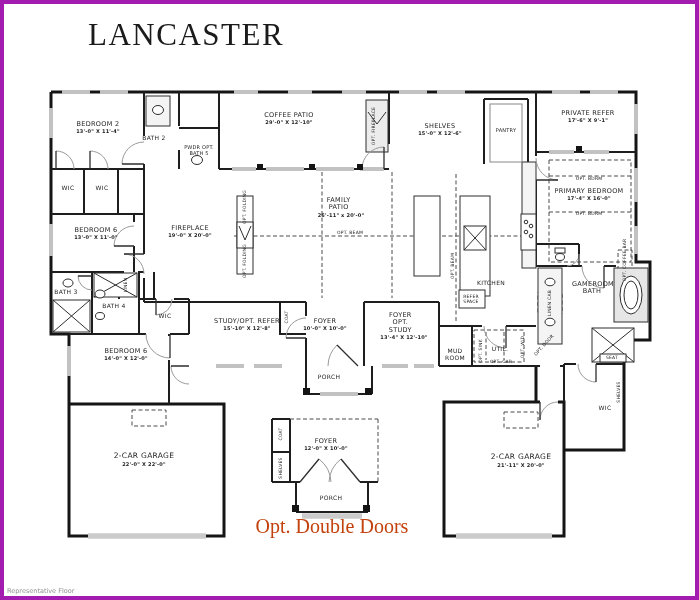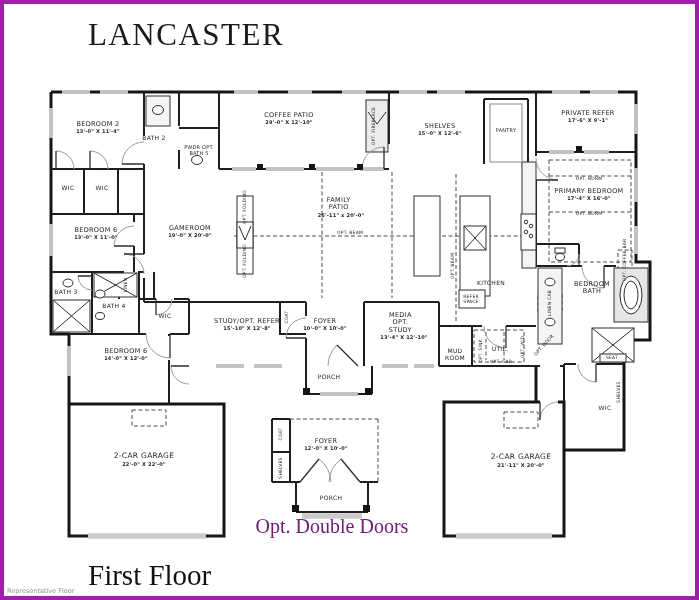--- a/index.html
+++ b/index.html
@@ -3,21 +3,21 @@
 <meta charset="utf-8">
 <style>
   html,body{margin:0;padding:0;background:#fff}
   .canvas{position:relative;width:699px;height:600px;background:#fff;border:4px solid #a21caf;
           box-sizing:border-box;overflow:hidden;font-family:"DejaVu Sans",sans-serif;color:#1d1d1d}
   .title{position:absolute;left:84px;top:13px;font-family:"Liberation Serif",serif;
          font-size:31px;letter-spacing:1.5px;color:#1b1b1b;white-space:nowrap}
   .floor{position:absolute;left:84px;top:555px;font-family:"Liberation Serif",serif;
          font-size:29px;color:#111;white-space:nowrap}
   .caption{position:absolute;left:328px;top:522px;transform:translate(-50%,-50%);
-           font-family:"Liberation Serif",serif;font-size:20px;color:#701a75;white-space:nowrap}
+           font-family:"Liberation Serif",serif;font-size:20px;color:#c2410c;white-space:nowrap}
   .wm{position:absolute;left:3px;bottom:1px;font-size:6.5px;color:#8f8f8f}
   svg.plan{position:absolute;left:0;top:0}
   .lbl{position:absolute;transform:translate(-50%,-50%);text-align:center;line-height:1.15;
        white-space:nowrap;color:#1d1d1d}
   .nm{display:block;font-size:6.5px;letter-spacing:.3px}
   .dm{display:block;font-size:5px;font-weight:700;letter-spacing:.2px;margin-top:1px}
   .big .nm{font-size:7.5px}
   .sm{font-size:6px;letter-spacing:.3px}
   .tn{font-size:5px;letter-spacing:.2px}
   .mc{font-size:4.5px;letter-spacing:.2px}
@@ -175,21 +175,21 @@
   <div class="lbl big" style="left:140px;top:456px">
     <span class="nm">2-CAR GARAGE</span>
     <span class="dm">22'-0" X 22'-0"</span>
   </div>
   <div class="lbl" style="left:285px;top:115px">
     <span class="nm">COFFEE PATIO</span>
     <span class="dm">29'-0" X 12'-10"</span>
   </div>
   <div class="lbl mc rot" style="left:370px;top:122px">OPT. FIREPLACE</div>
   <div class="lbl" style="left:186px;top:228px">
-    <span class="nm">GAMEROOM</span>
+    <span class="nm">FIREPLACE</span>
     <span class="dm">19'-0" X 20'-0"</span>
   </div>
   <div class="lbl" style="left:337px;top:204px">
     <span class="nm wrap" style="width:42px">FAMILY PATIO</span>
     <span class="dm">26'-11" x 20'-0"</span>
   </div>
   <div class="lbl mc" style="left:346px;top:229px">OPT. BEAM</div>
   <div class="lbl mc rot" style="left:449px;top:262px">OPT. BEAM</div>
   <div class="lbl mc rot" style="left:241px;top:203px">OPT. FOLDING</div>
   <div class="lbl mc rot" style="left:241px;top:257px">OPT. FOLDING</div>
@@ -220,39 +220,38 @@
     <span class="nm">STUDY/OPT. REFER</span>
     <span class="dm">15'-10" X 12'-8"</span>
   </div>
   <div class="lbl" style="left:321px;top:321px">
     <span class="nm">FOYER</span>
     <span class="dm">10'-0" X 10'-0"</span>
   </div>
   <div class="lbl mc rot" style="left:283px;top:313px">COAT</div>
   <div class="lbl sm" style="left:325px;top:373px">PORCH</div>
   <div class="lbl" style="left:400px;top:323px">
-    <span class="nm wrap" style="width:40px">MEDIA OPT. STUDY</span>
+    <span class="nm wrap" style="width:40px">FOYER OPT. STUDY</span>
     <span class="dm">13'-4" X 12'-10"</span>
   </div>
   <div class="lbl wrap" style="left:588px;top:284px;width:40px">
-    <span class="nm wrap">BEDROOM BATH</span>
+    <span class="nm wrap">GAMEROOM BATH</span>
   </div>
   <div class="lbl mc rot" style="left:546px;top:299px">LINEN CAB</div>
   <div class="lbl mc rot" style="left:621px;top:256px">OPT. COFFEE BAR</div>
   <div class="lbl mc" style="left:608px;top:354px">SEAT</div>
   <div class="lbl mc rot" style="left:615px;top:388px">SHELVES</div>
   <div class="lbl sm" style="left:601px;top:404px">WIC</div>
   <div class="lbl big" style="left:517px;top:457px">
     <span class="nm">2-CAR GARAGE</span>
     <span class="dm">21'-11" X 20'-0"</span>
   </div>
   <div class="lbl" style="left:322px;top:441px">
     <span class="nm">FOYER</span>
     <span class="dm">12'-0" X 10'-0"</span>
   </div>
   <div class="lbl mc rot" style="left:277px;top:430px">COAT</div>
   <div class="lbl mc rot" style="left:277px;top:464px">SHELVES</div>
   <div class="lbl sm" style="left:327px;top:494px">PORCH</div>
 
   <div class="caption">Opt. Double Doors</div>
-  <div class="floor">First Floor</div>
   <div class="wm">Representative Floor</div>
 </div>
 
 </body></html>

